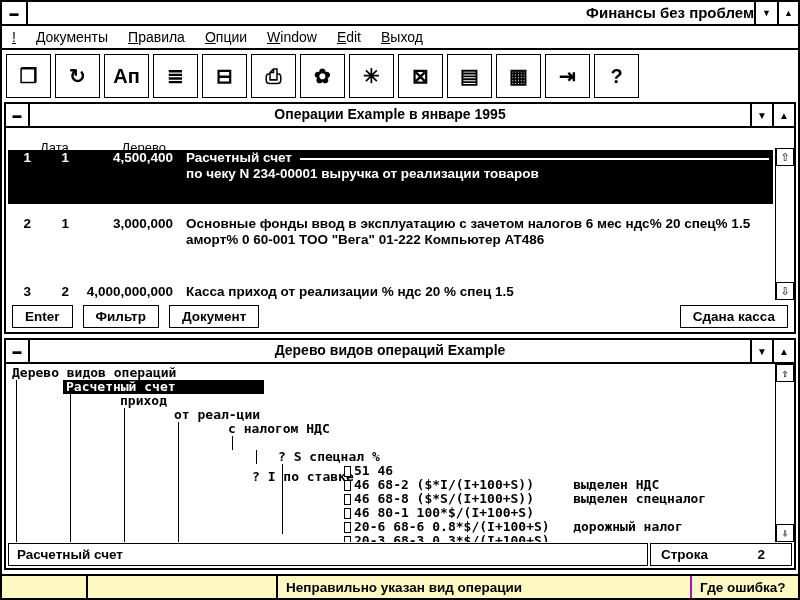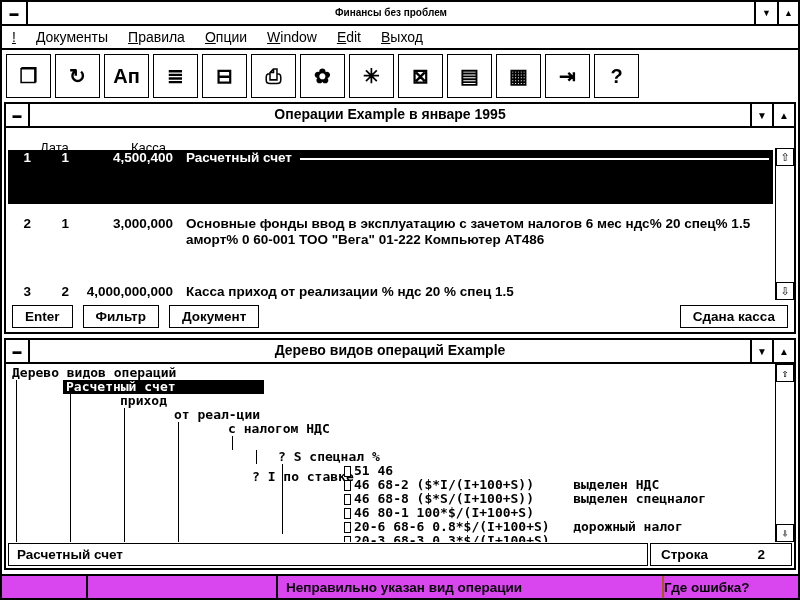--- a/index.html
+++ b/index.html
@@ -4,21 +4,21 @@
 <style>
   * { margin:0; padding:0; box-sizing:border-box; }
   html,body { width:800px; height:600px; background:#fff; }
   body { font-family:"Liberation Sans", sans-serif; color:#000; }
 
   .app { position:relative; width:800px; height:600px; border:2px solid #000; background:#fff; overflow:hidden; }
 
   
   .titlebar { height:24px; border-bottom:2px solid #000; display:flex; align-items:stretch; }
   .sysbox { width:26px; border-right:2px solid #000; display:flex; align-items:center; justify-content:center; font-size:9px; cursor:default; }
-  .title-text { flex:1; text-align:center; font-weight:bold; font-size:10px; line-height:21px;border-radius:8px; }
+  .title-text { flex:1; text-align:right; font-weight:bold; font-size:15px; line-height:21px;border-radius:8px; }
   .title-controls { display:flex; border-left:2px solid #000; }
   .title-controls .ctrl { width:21px; display:flex; align-items:center; justify-content:center; font-size:9px; }
   .title-controls .ctrl + .ctrl { border-left:2px solid #000; }
 
   
   .menubar { height:24px; border-bottom:2px solid #000; display:flex; align-items:center; padding:0 10px; gap:20px; font-size:14px; }
   .menu-item { white-space:nowrap; }
   .menu-item u { text-decoration:underline; }
 
   
@@ -63,25 +63,25 @@
   .trow { position:absolute; white-space:pre; line-height:14px; height:14px; display:flex; align-items:center; }
   .trow.selected { background:#000; color:#fff; padding:0 88px 0 3px; }
   .leafbox { display:inline-block; width:7px; height:11px; border:1px solid #000; margin-right:3px; background:#fff; flex:0 0 auto; }
   .tline { position:absolute; width:1px; background:#000; }
 
   .wstatus { height:26px; display:flex; align-items:stretch; padding:1px 2px 2px 2px; gap:2px; }
   .wstatus .left { flex:1; border:1px solid #000; display:flex; align-items:center; padding-left:8px; font-weight:bold; font-size:13.5px; }
   .wstatus .right { width:142px; border:1px solid #000; display:flex; align-items:center; justify-content:space-between; padding:0 26px 0 10px; font-weight:bold; font-size:13.5px; }
 
   
-  .statusbar { position:absolute; left:0; right:0; bottom:0; height:24px; border-top:2px solid #000; display:flex; align-items:stretch; font-weight:bold; font-size:13.5px; background:#d946ef; }
+  .statusbar { position:absolute; left:0; right:0; bottom:0; height:24px; border-top:2px solid #000; display:flex; align-items:stretch; font-weight:bold; font-size:13.5px; background:#fef9c3; }
   .sb-cell1 { width:86px; border-right:2px solid #000; }
   .sb-cell2 { width:190px; border-right:2px solid #000; }
   .sb-msg { flex:1; display:flex; align-items:center; padding-left:8px; }
-  .sb-help { width:136px; border-left:2px solid #a16207; display:flex; align-items:center; }
+  .sb-help { width:108px; border-left:2px solid #a21caf; display:flex; align-items:center; padding-left:8px; }
 </style>
 </head>
 <body>
 
 <div class="app">
 
   <div class="titlebar">
     <div class="sysbox">
       <span>▬</span>
     </div>
@@ -132,32 +132,33 @@
         <span>▼</span>
       </div>
       <div class="wctrl">
         <span>▲</span>
       </div>
     </div>
 
     <div class="cols">
       <div></div>
       <div class="h-date">Дата</div>
-      <div class="h-sum">Касса</div>
+      <div class="h-sum">Дерево</div>
       <div class="h-op">Операция</div>
     </div>
 
     <div class="table">
       <div class="rows">
           <div class="oprow r1 selected">
             <div class="cell-num">1</div>
             <div class="cell-date">1</div>
             <div class="cell-sum">4,500,400</div>
             <div class="cell-op">
               <div>Расчетный счет</div>
+              <div>по чеку N 234-00001 выручка от реализации товаров</div>
             </div>
             <div class="sepline"></div>
           </div>
           <div class="oprow r2">
             <div class="cell-num">2</div>
             <div class="cell-date">1</div>
             <div class="cell-sum">3,000,000</div>
             <div class="cell-op">
               <div>Основные фонды ввод в эксплуатацию с зачетом налогов 6 мес ндс% 20 спец% 1.5</div>
               <div>аморт% 0 60-001 ТОО "Вега" 01-222 Компьютер АТ486</div>

